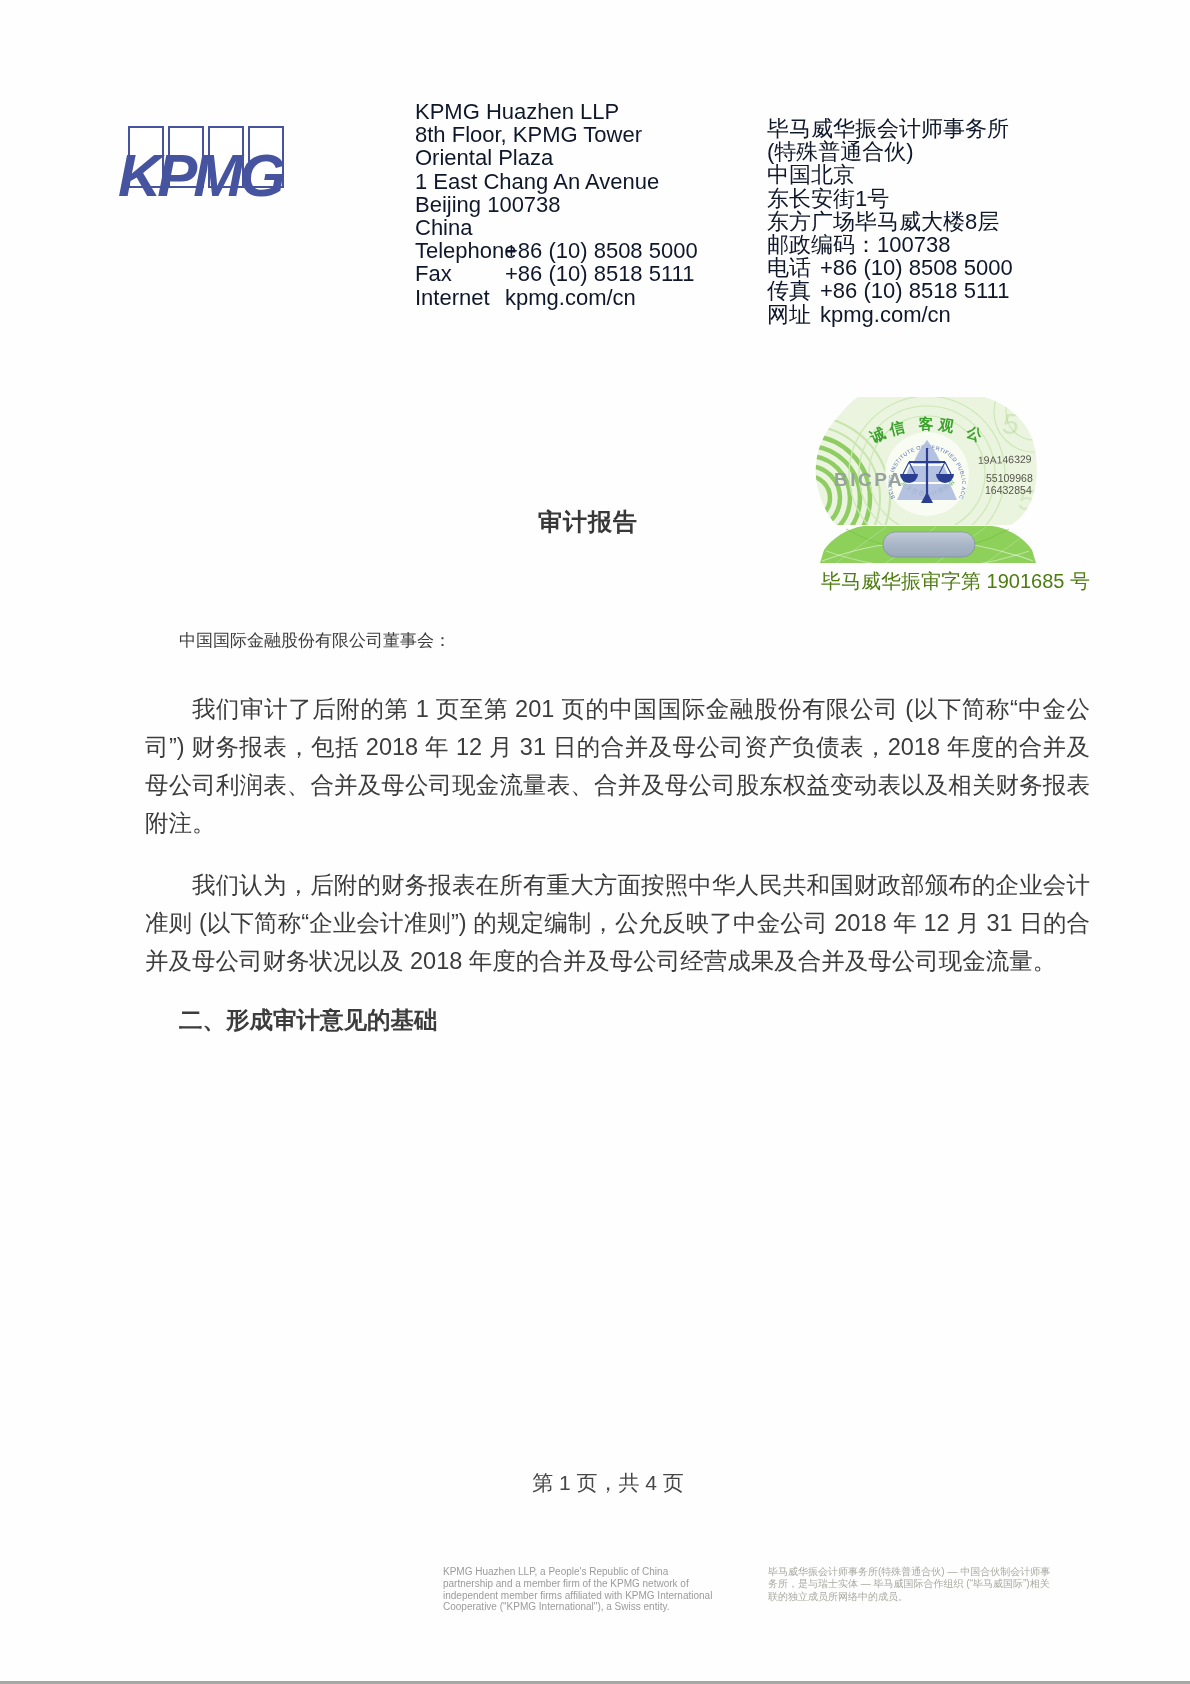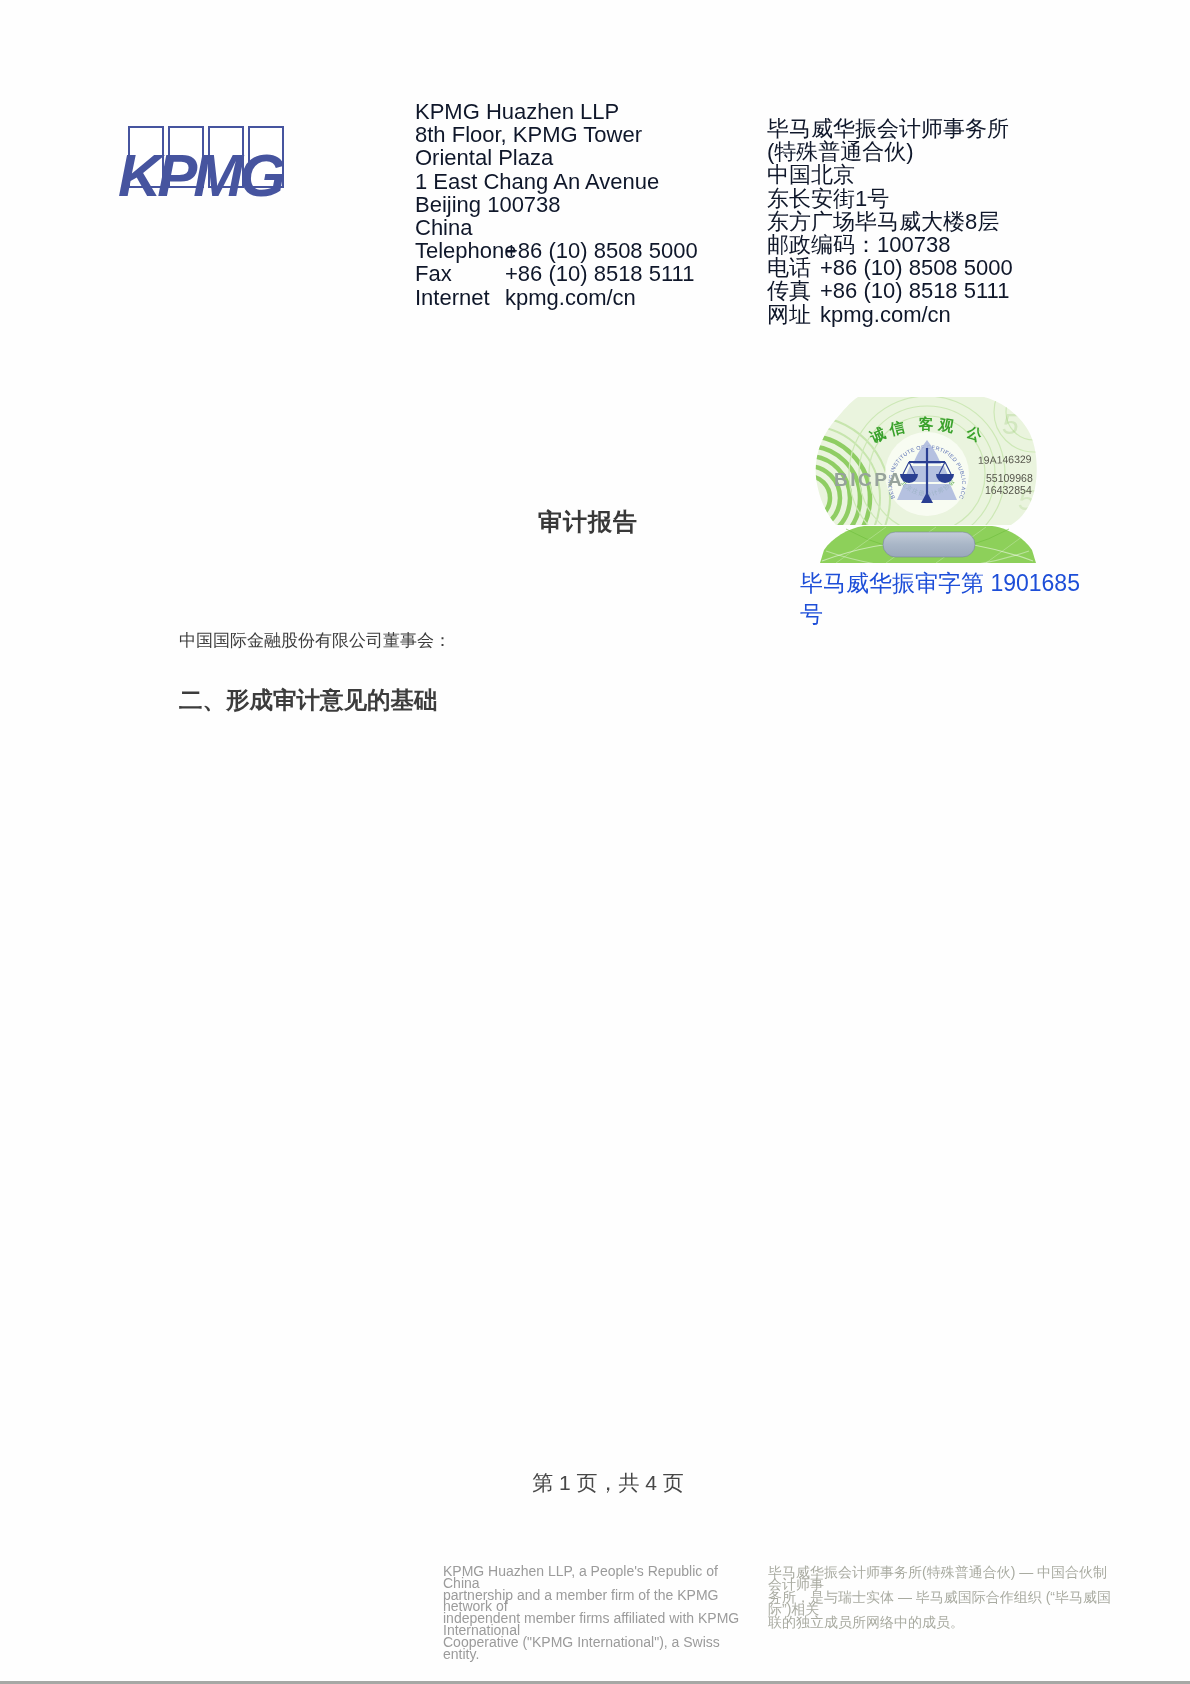--- a/index.html
+++ b/index.html
@@ -19,36 +19,36 @@
   .addr .row{display:flex;white-space:nowrap;}
   .addr-en .lbl{width:90px;flex:none;}
   .addr-zh .lbl{flex:none;margin-right:9px;}
 
   
   .stamp{position:absolute;left:806px;top:390px;width:242px;height:182px;}
 
   
   .doc-title{position:absolute;left:0;top:506px;width:1176px;margin:0;text-align:center;
              font-size:24px;font-weight:bold;color:#383838;letter-spacing:1px;}
-  .report-no{position:absolute;left:800px;top:568px;width:290px;
-             font-size:23px;color:#1d4ed8;}
+  .report-no{position:absolute;left:800px;top:568px;width:290px;text-align:right;
+             font-size:20px;color:#4d7c0f;}
 
   
   .body{position:absolute;left:145px;top:622px;width:945px;font-size:23.5px;color:#3c3c3c;}
   .addressee{margin:0;font-size:17px;line-height:32px;}
   .sec-h{font-size:23.5px;font-weight:bold;margin:0 0 0 34px;line-height:32px;}
   .body p{margin:0;line-height:38px;text-indent:2em;text-align:justify;}
   .mt40{margin-top:40px !important;}
   .mt38{margin-top:38px !important;}
   .mt30{margin-top:30px !important;}
   .mt24{margin-top:24px !important;}
 
   
   .page-num{position:absolute;left:0;top:1469px;width:1216px;text-align:center;font-size:21px;color:#474747;}
-  .foot{position:absolute;top:1566px;font-size:14px;line-height:11.8px;}
+  .foot{position:absolute;top:1566px;font-size:10px;line-height:11.8px;}
   .foot-en{left:443px;width:312px;color:#9b9b9b;}
   .foot-zh{left:768px;width:352px;color:#a9aba1;line-height:12.4px;}
   .scan-edge{position:absolute;left:0;right:0;bottom:0;height:3px;background:#a6a8a5;}
 </style>
 </head>
 <body>
 
 <div class="page">
 
   <header>
@@ -197,20 +197,22 @@
       </g>
     </svg>
   </div>
 
   <h1 class="doc-title">审计报告</h1>
   <div class="report-no">毕马威华振审字第 1901685 号</div>
 
   <main class="body">
     <p class="addressee">中国国际金融股份有限公司董事会：</p>
 
+    <p class="mt30">我们审计了后附的第 1 页至第 201 页的中国国际金融股份有限公司 (以下简称“中金公司”) 财务报表，包括 2018 年 12 月 31 日的合并及母公司资产负债表，2018 年度的合并及母公司利润表、合并及母公司现金流量表、合并及母公司股东权益变动表以及相关财务报表附注。</p>
+    <p class="mt24">我们认为，后附的财务报表在所有重大方面按照中华人民共和国财政部颁布的企业会计准则 (以下简称“企业会计准则”) 的规定编制，公允反映了中金公司 2018 年 12 月 31 日的合并及母公司财务状况以及 2018 年度的合并及母公司经营成果及合并及母公司现金流量。</p>
 
     <h2 class="sec-h mt24">二、形成审计意见的基础</h2>
   </main>
 
   <div class="page-num">第 1 页，共 4 页</div>
 
   <footer>
     <div class="foot foot-en">
       <div>KPMG Huazhen LLP, a People's Republic of China</div>
       <div>partnership and a member firm of the KPMG network of</div>

